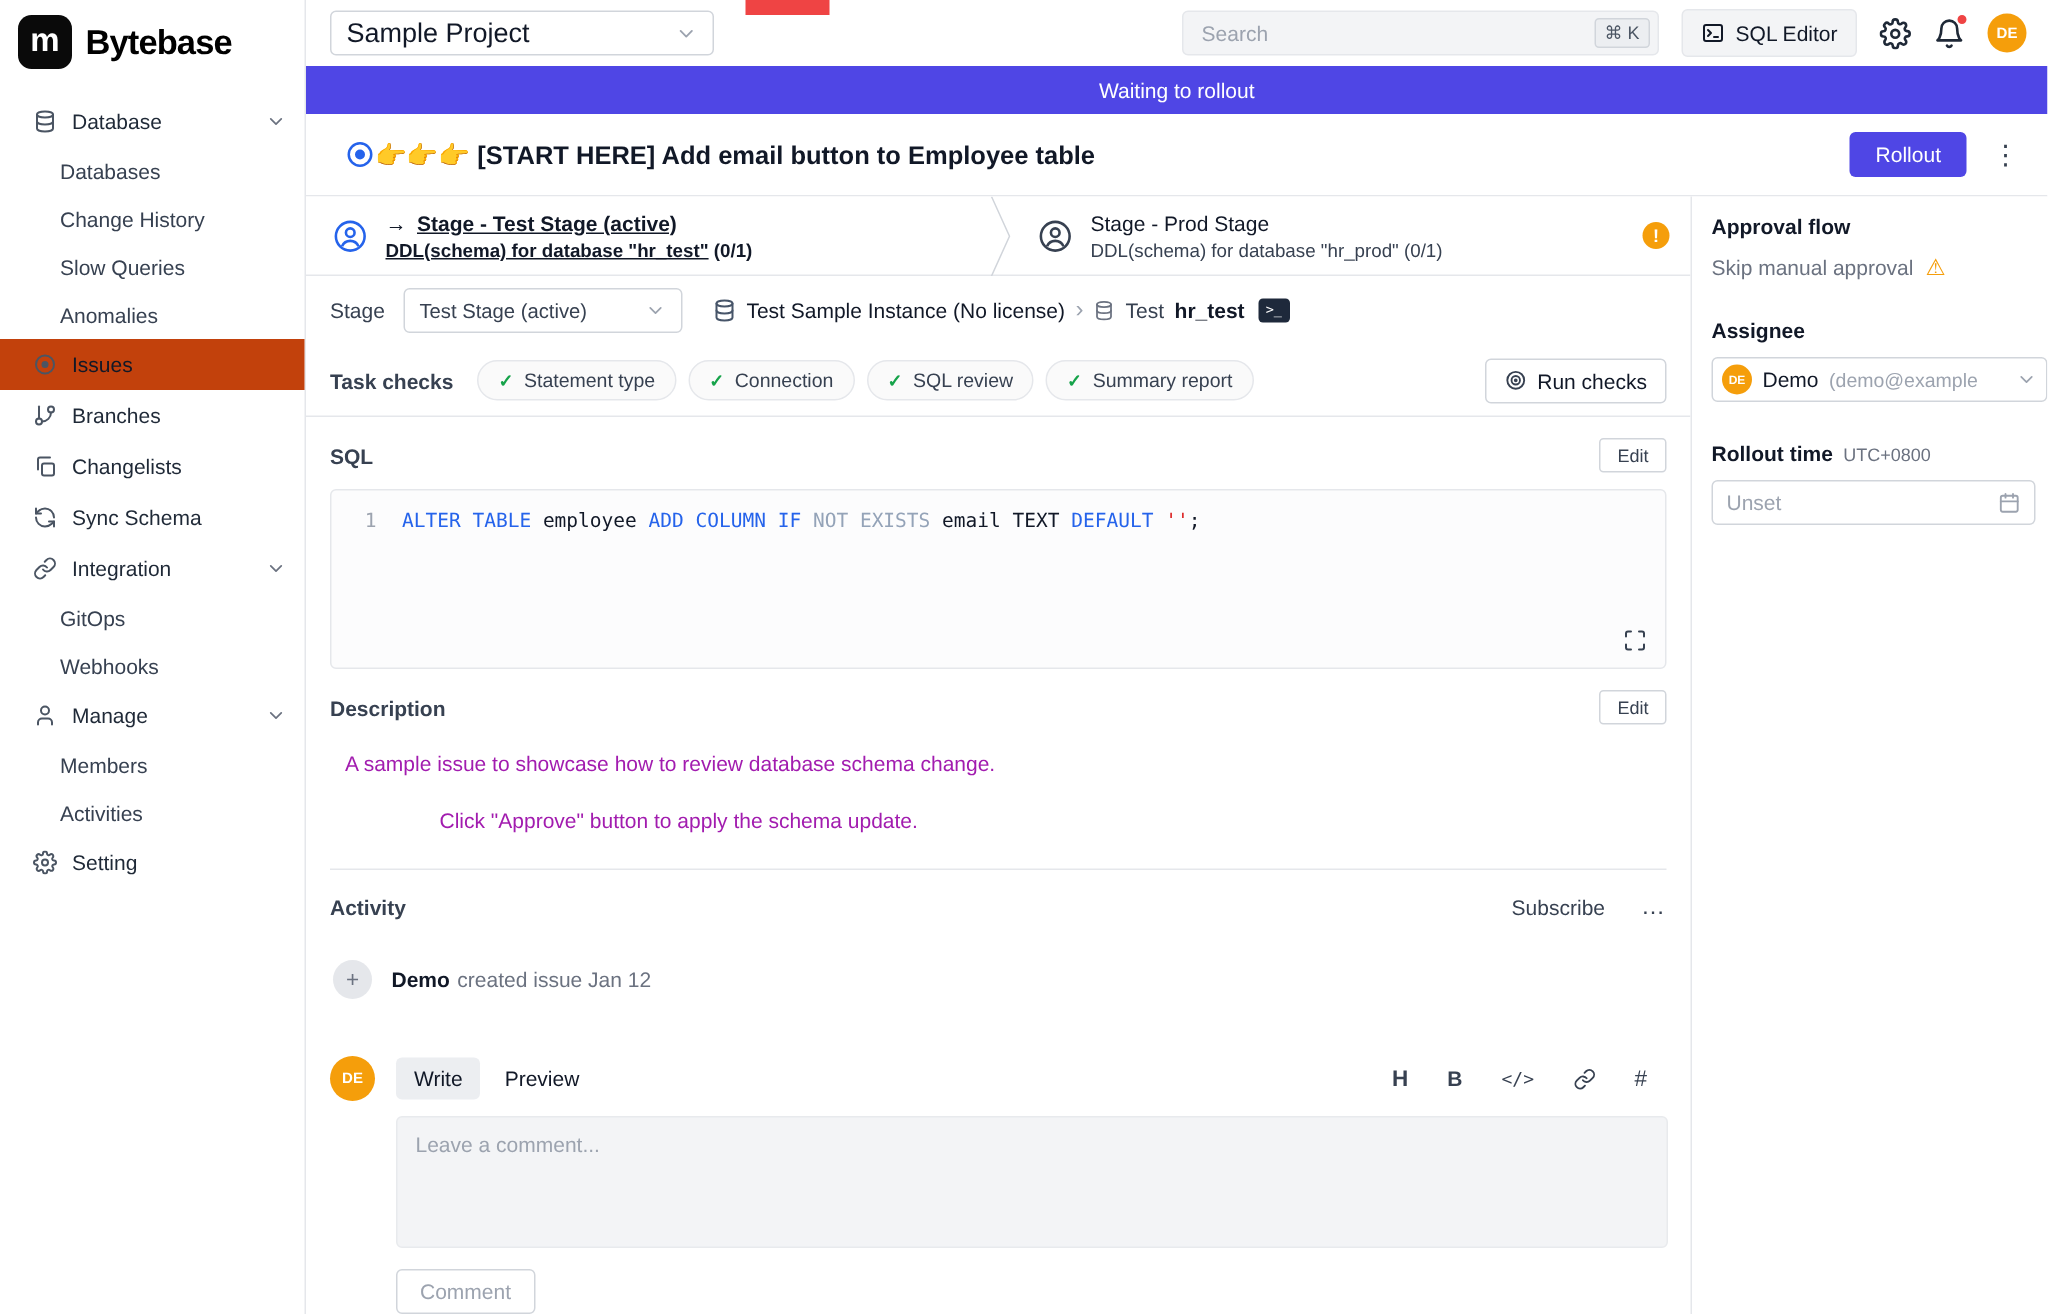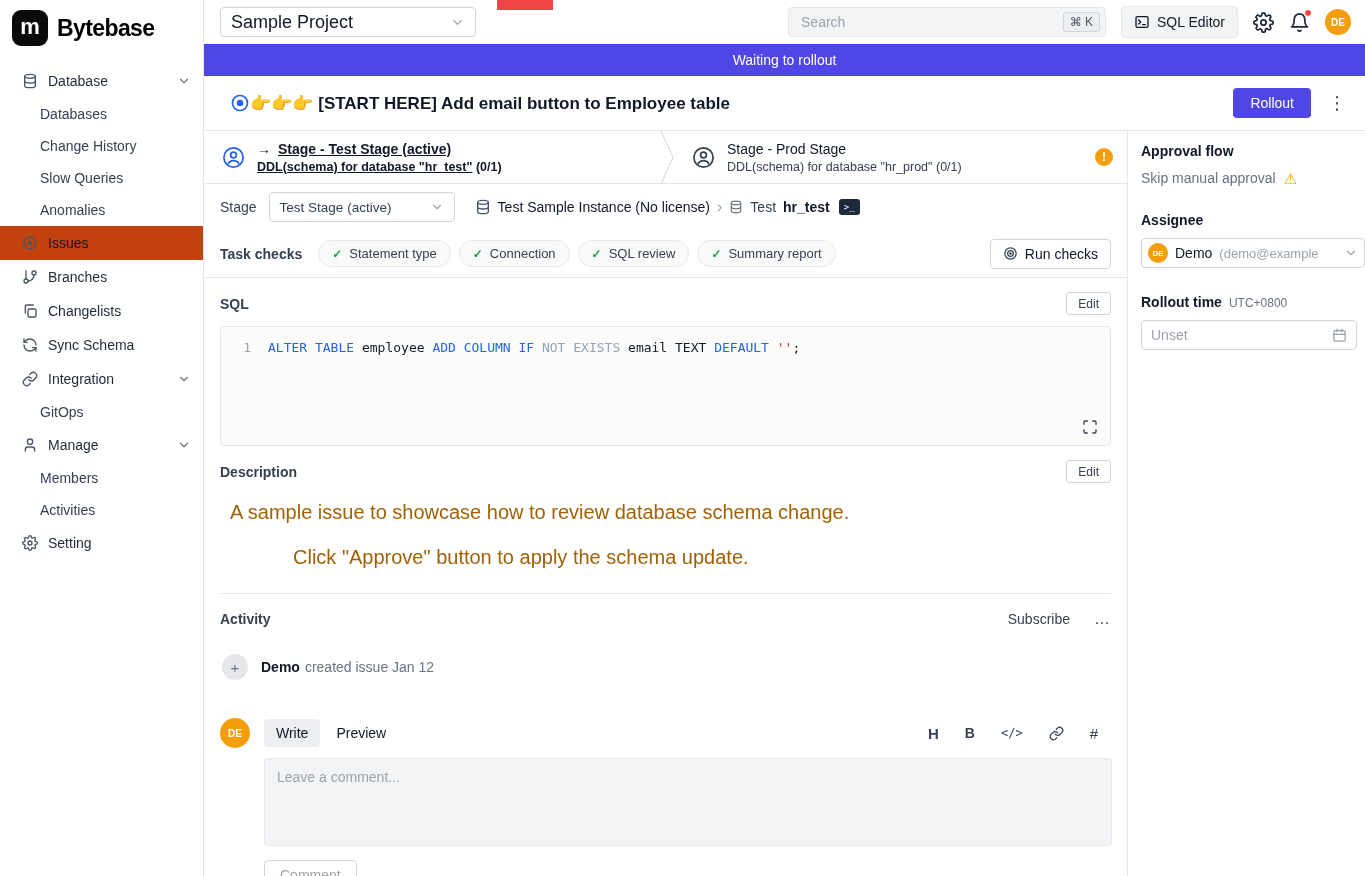--- a/index.html
+++ b/index.html
@@ -93,21 +93,21 @@
   .edit-btn { height:23px; padding:0 11px; border:1px solid #d1d5db; border-radius:3px; background:#fff; font-size:12px; color:#374151; font-family:inherit; cursor:pointer; }
   .code-panel { position:relative; margin-top:11px; border:1px solid #e5e7eb; border-radius:4px; background:#fcfcfd; height:120px; padding:11px 12px; font-family:"DejaVu Sans Mono", monospace; font-size:13px; }
   .code-line { display:flex; white-space:pre; line-height:20px; }
   .ln { width:18px; text-align:right; margin-right:17px; color:#9ca3af; flex:none; }
   .tok-kw { color:#2563eb; }
   .tok-muted { color:#94a3b8; }
   .tok-str { color:#dc2626; }
   .tok-plain { color:#111827; }
   .expand-icon { position:absolute; right:12px; bottom:10px; color:#374151; cursor:pointer; }
 
-  .desc-body { font-size:20px; color:#a16207; padding:16px 0 24px; border-bottom:1px solid #e5e7eb; margin-top:2px; }
+  .desc-body { font-size:14px; color:#a21caf; padding:16px 0 24px; border-bottom:1px solid #e5e7eb; margin-top:2px; }
   .desc-p1 { margin:0 0 22px 10px; }
   .desc-p2 { margin:0 0 0 73px; }
 
   .activity-head { display:flex; align-items:center; padding-top:2px; }
   .activity-right { margin-left:auto; display:flex; align-items:center; gap:24px; }
   .subscribe { font-size:14px; color:#374151; cursor:pointer; }
   .ellipsis { font-size:16px; color:#374151; cursor:pointer; letter-spacing:1px; }
   .timeline-entry { display:flex; align-items:center; gap:13px; margin:26px 0 0 2px; }
   .plus-circle { width:26px; height:26px; border-radius:50%; background:#e5e7eb; color:#6b7280; font-size:15px; display:flex; align-items:center; justify-content:center; flex:none; }
   .entry-text { font-size:14px; color:#6b7280; display:flex; gap:5px; }
@@ -230,20 +230,23 @@
         </span>
       <span class="nav-label">Integration</span>
       <span class="nav-chev">
           <svg width="14" height="14" viewBox="0 0 24 24" fill="none" stroke="currentColor" stroke-width="2" stroke-linecap="round" stroke-linejoin="round">
             <path d="m6 9 6 6 6-6"></path>
           </svg>
         </span>
     </div>
     <div class="nav-item sub">
         <span class="nav-label">GitOps</span>
+      </div>
+    <div class="nav-item sub">
+        <span class="nav-label">Webhooks</span>
       </div>
     <div class="nav-item top">
       <span class="nav-ico">
           <svg width="16" height="16" viewBox="0 0 24 24" fill="none" stroke="currentColor" stroke-width="2" stroke-linecap="round" stroke-linejoin="round">
             <path d="M19 21v-2a4 4 0 0 0-4-4H9a4 4 0 0 0-4 4v2"></path>
             <circle cx="12" cy="7" r="4"></circle>
           </svg>
         </span>
       <span class="nav-label">Manage</span>
       <span class="nav-chev">

